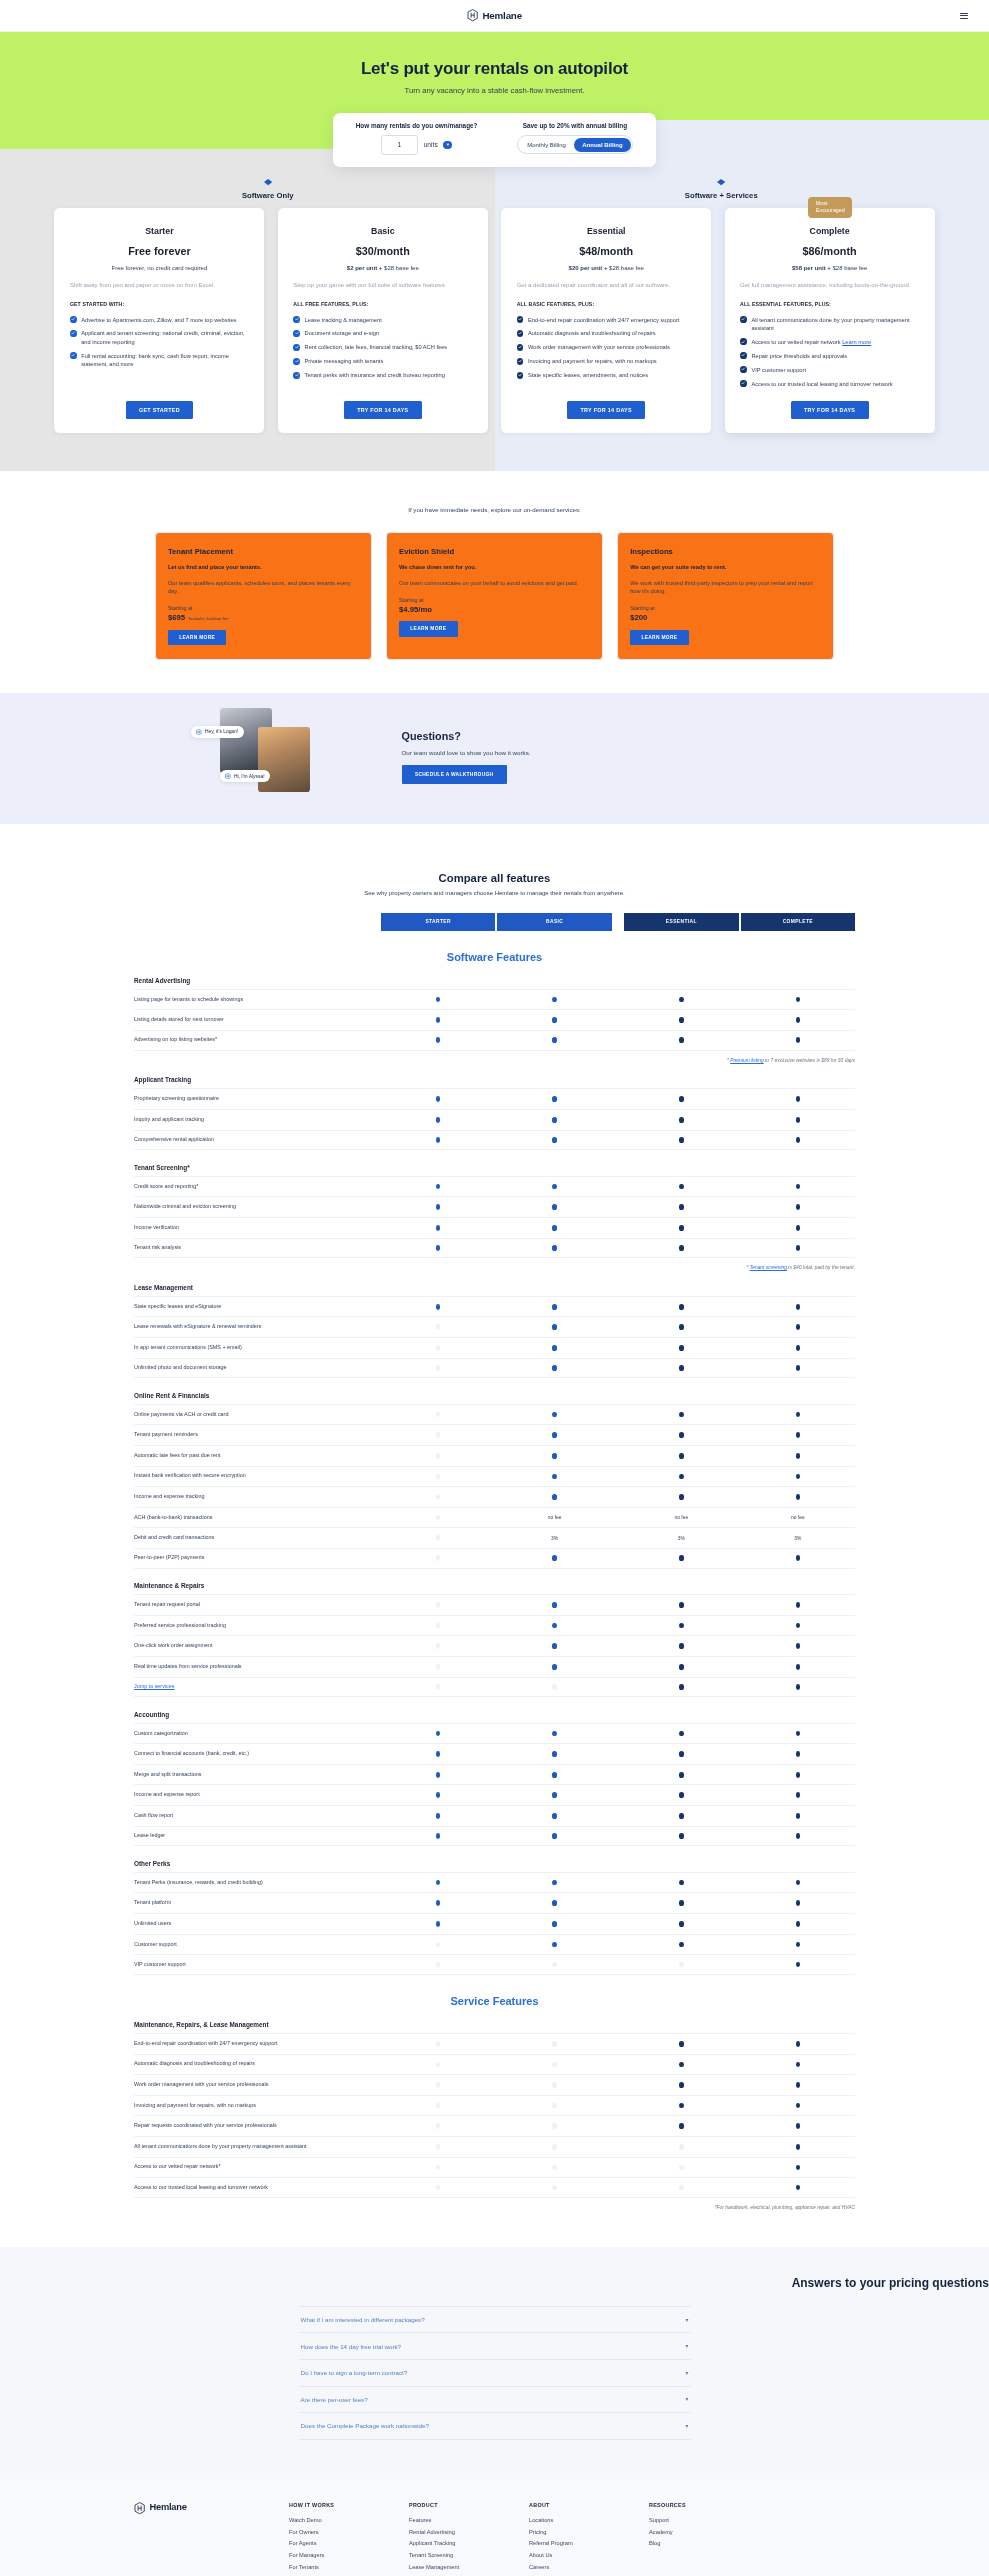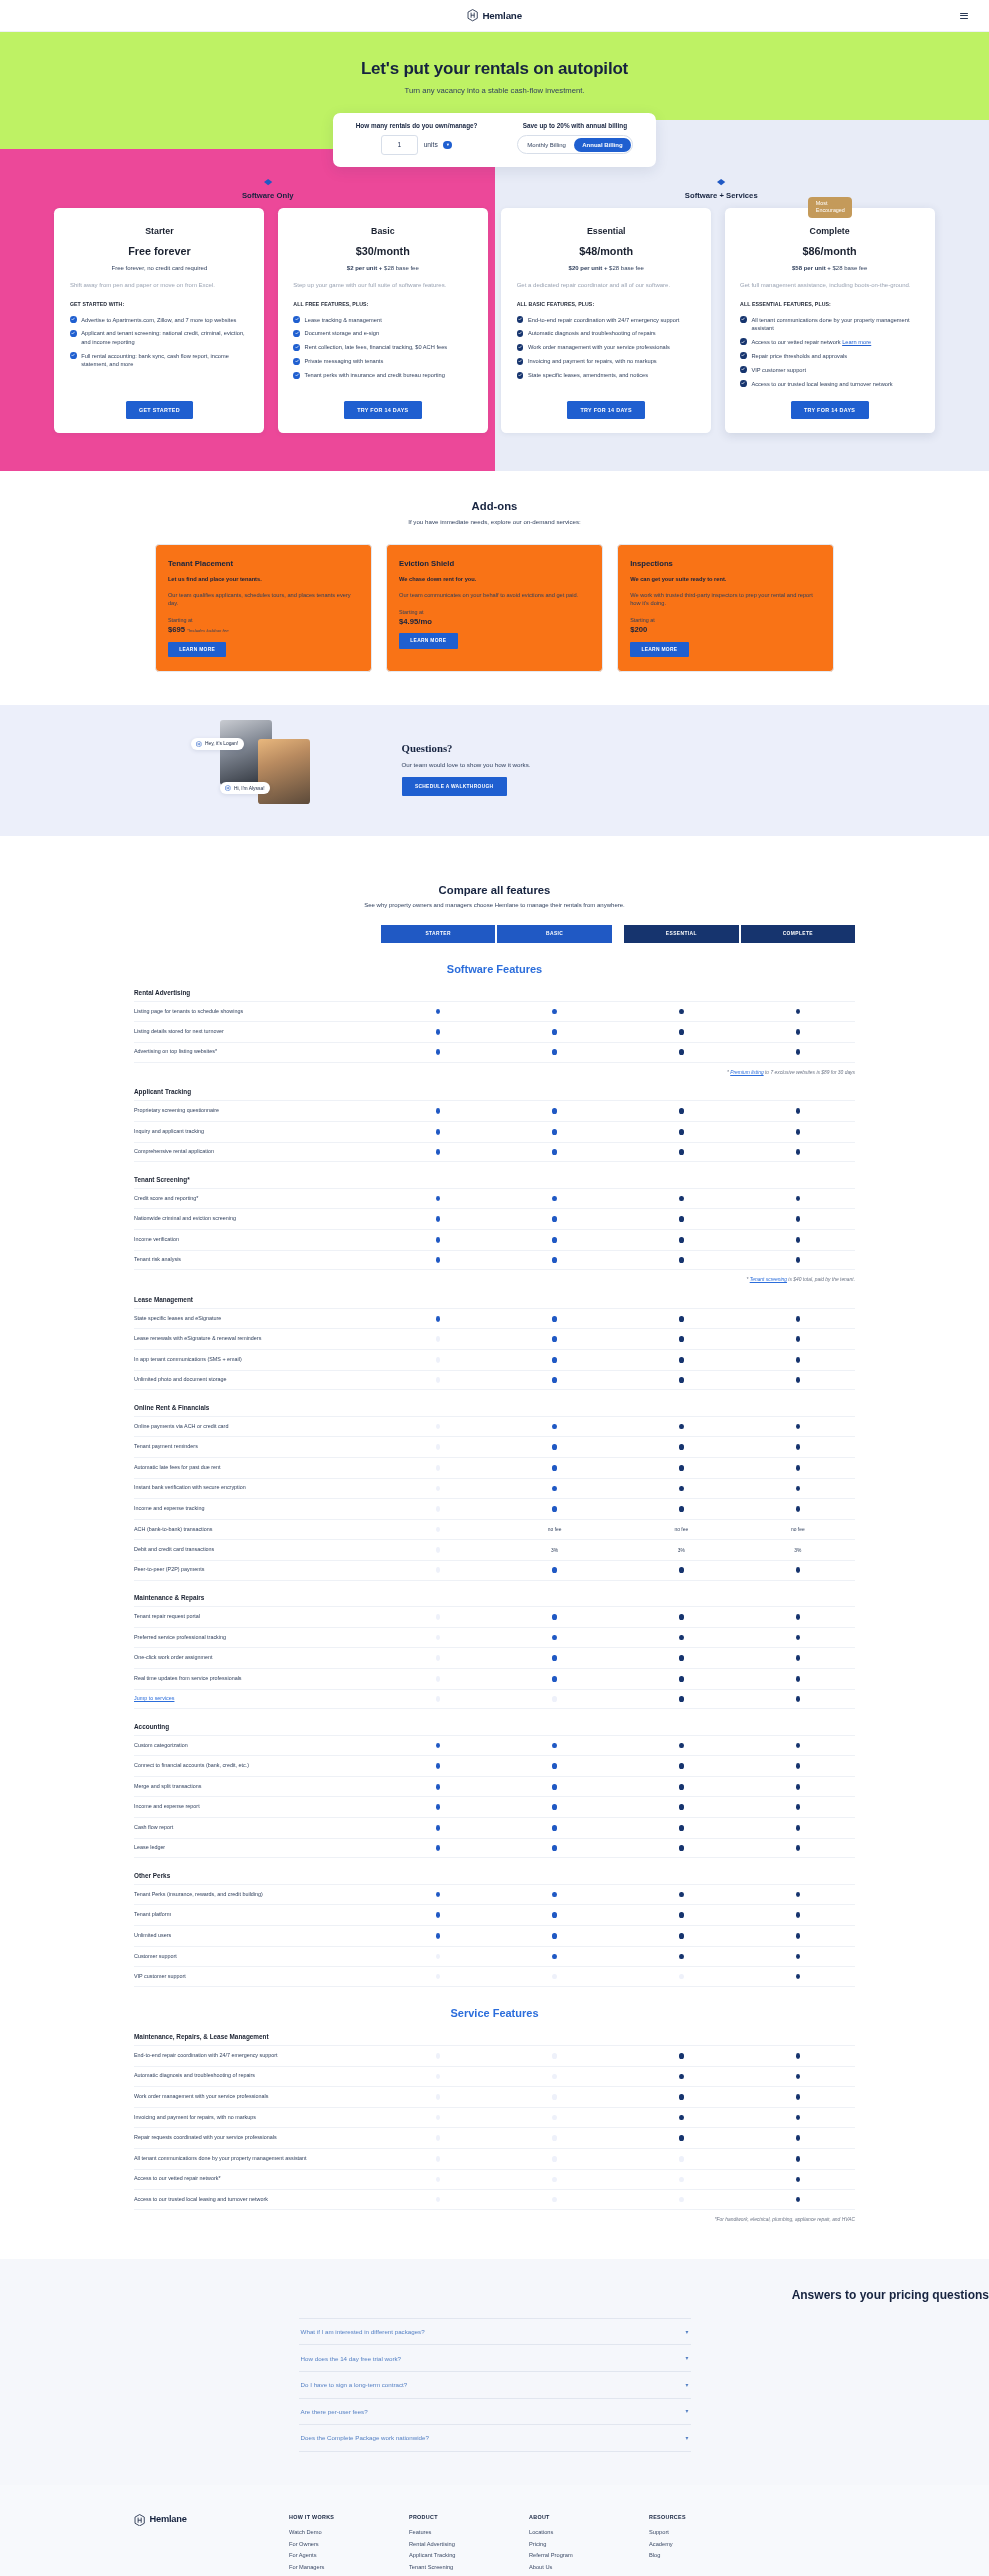--- a/index.html
+++ b/index.html
@@ -54,21 +54,21 @@
   .toggle {
     display: inline-flex; border: 0.5px solid #d7dee9; border-radius: 11.3px; padding: 1.5px; background: #fff;
   }
   .toggle button {
     border: 0; background: transparent; font-family: inherit; font-size: 6px;
     padding: 4.1px 8.2px; border-radius: 9.8px; color: #2f3f5c; cursor: pointer;
   }
   .toggle button.active { background: #1f5fd0; color: #fff; font-weight: 700; }
 
   
-  .pricing-band { background: #ec4899; padding: 29px 16px 38px; margin-top: -18.5px; position: relative; }
+  .pricing-band { background: #e5e5e5; padding: 29px 16px 38px; margin-top: -18.5px; position: relative; }
   .band-inner { width: 907px; margin: 0 auto; position: relative; }
   .group-heads { display: flex; }
   .group-head {
     flex: 1; text-align: center; padding-bottom: 8.2px;
   }
   .group-head .dia { display: block; margin: 0 auto 3.1px; }
   .group-head .gh-text { font-size: 7.7px; font-weight: 700; color: #16233f; }
   .seg-right { background: #e8ecf7; position: absolute; top: -29px; bottom: 0; left: 50%; right: 0; border-radius: 0; z-index: 0; }
 
   .cards { display: flex; gap: 13.4px; position: relative; z-index: 1; padding: 0 13.4px; }
@@ -139,21 +139,21 @@
   .photo-b { width: 52px; height: 65px; left: 103px; top: 18.5px;
              background: linear-gradient(160deg,#e9b87e 0%,#b98b60 35%,#5c4a3a 100%); }
   .bubble {
     position: absolute; background: #fff; border-radius: 8.2px; padding: 3.1px 5.7px;
     box-shadow: 0 1px 4.1px rgba(30,50,90,.12); display: flex; align-items: center; gap: 3.1px;
     font-size: 4.9px; color: #16233f; white-space: nowrap;
   }
   .bubble svg { width: 5.7px; height: 6.2px; }
   .bubble-a { left: 36px; top: 17.5px; }
   .bubble-b { left: 65px; top: 62px; }
-  .q-copy h2 { font-size: 10.8px; font-weight: 700; color: #16233f; font-family: Liberation Serif, serif; }
+  .q-copy h2 { font-size: 10.8px; font-weight: 700; color: #16233f; }
   .q-copy p { font-size: 6.2px; color: #2f3f5c; margin-top: 7.2px; }
   .q-copy .cta2 {
     display: inline-block; margin-top: 8.2px; background: #1f5fd0; color: #fff;
     font-size: 4.9px; font-weight: 600; letter-spacing: 0.3px; padding: 7.2px 13.4px;
     border: 0; font-family: inherit; cursor: pointer; border-radius: 1px;
   }
 
   
   .compare { padding: 28px 0 12.4px; text-align: center; background: #fff; margin-top: 20px; }
   .compare h2 { font-size: 11.3px; font-weight: 700; color: #16233f; }
@@ -464,21 +464,20 @@
       <span class="ft">Access to our trusted local leasing and turnover network</span>
     </div>
           </div>
           <button class="cta">TRY FOR 14 DAYS</button>
         </div>
       </div>
   </div>
 </section>
 
 <section class="addons">
-  <h2>Add-ons</h2>
   <div class="sub">If you have immediate needs, explore our on-demand services:</div>
   <div class="addon-cards" id="addon-cards">
       <div class="addon">
     <h4>Tenant Placement</h4>
     <div class="lead">Let us find and place your tenants.</div>
     <div class="body">Our team qualifies applicants, schedules tours, and places tenants every day.</div>
     <div class="starting">Starting at</div>
     <div class="amt">$695<i>*Includes lockbox fee</i></div>
     <button class="learn">LEARN MORE</button></div>
       <div class="addon">

